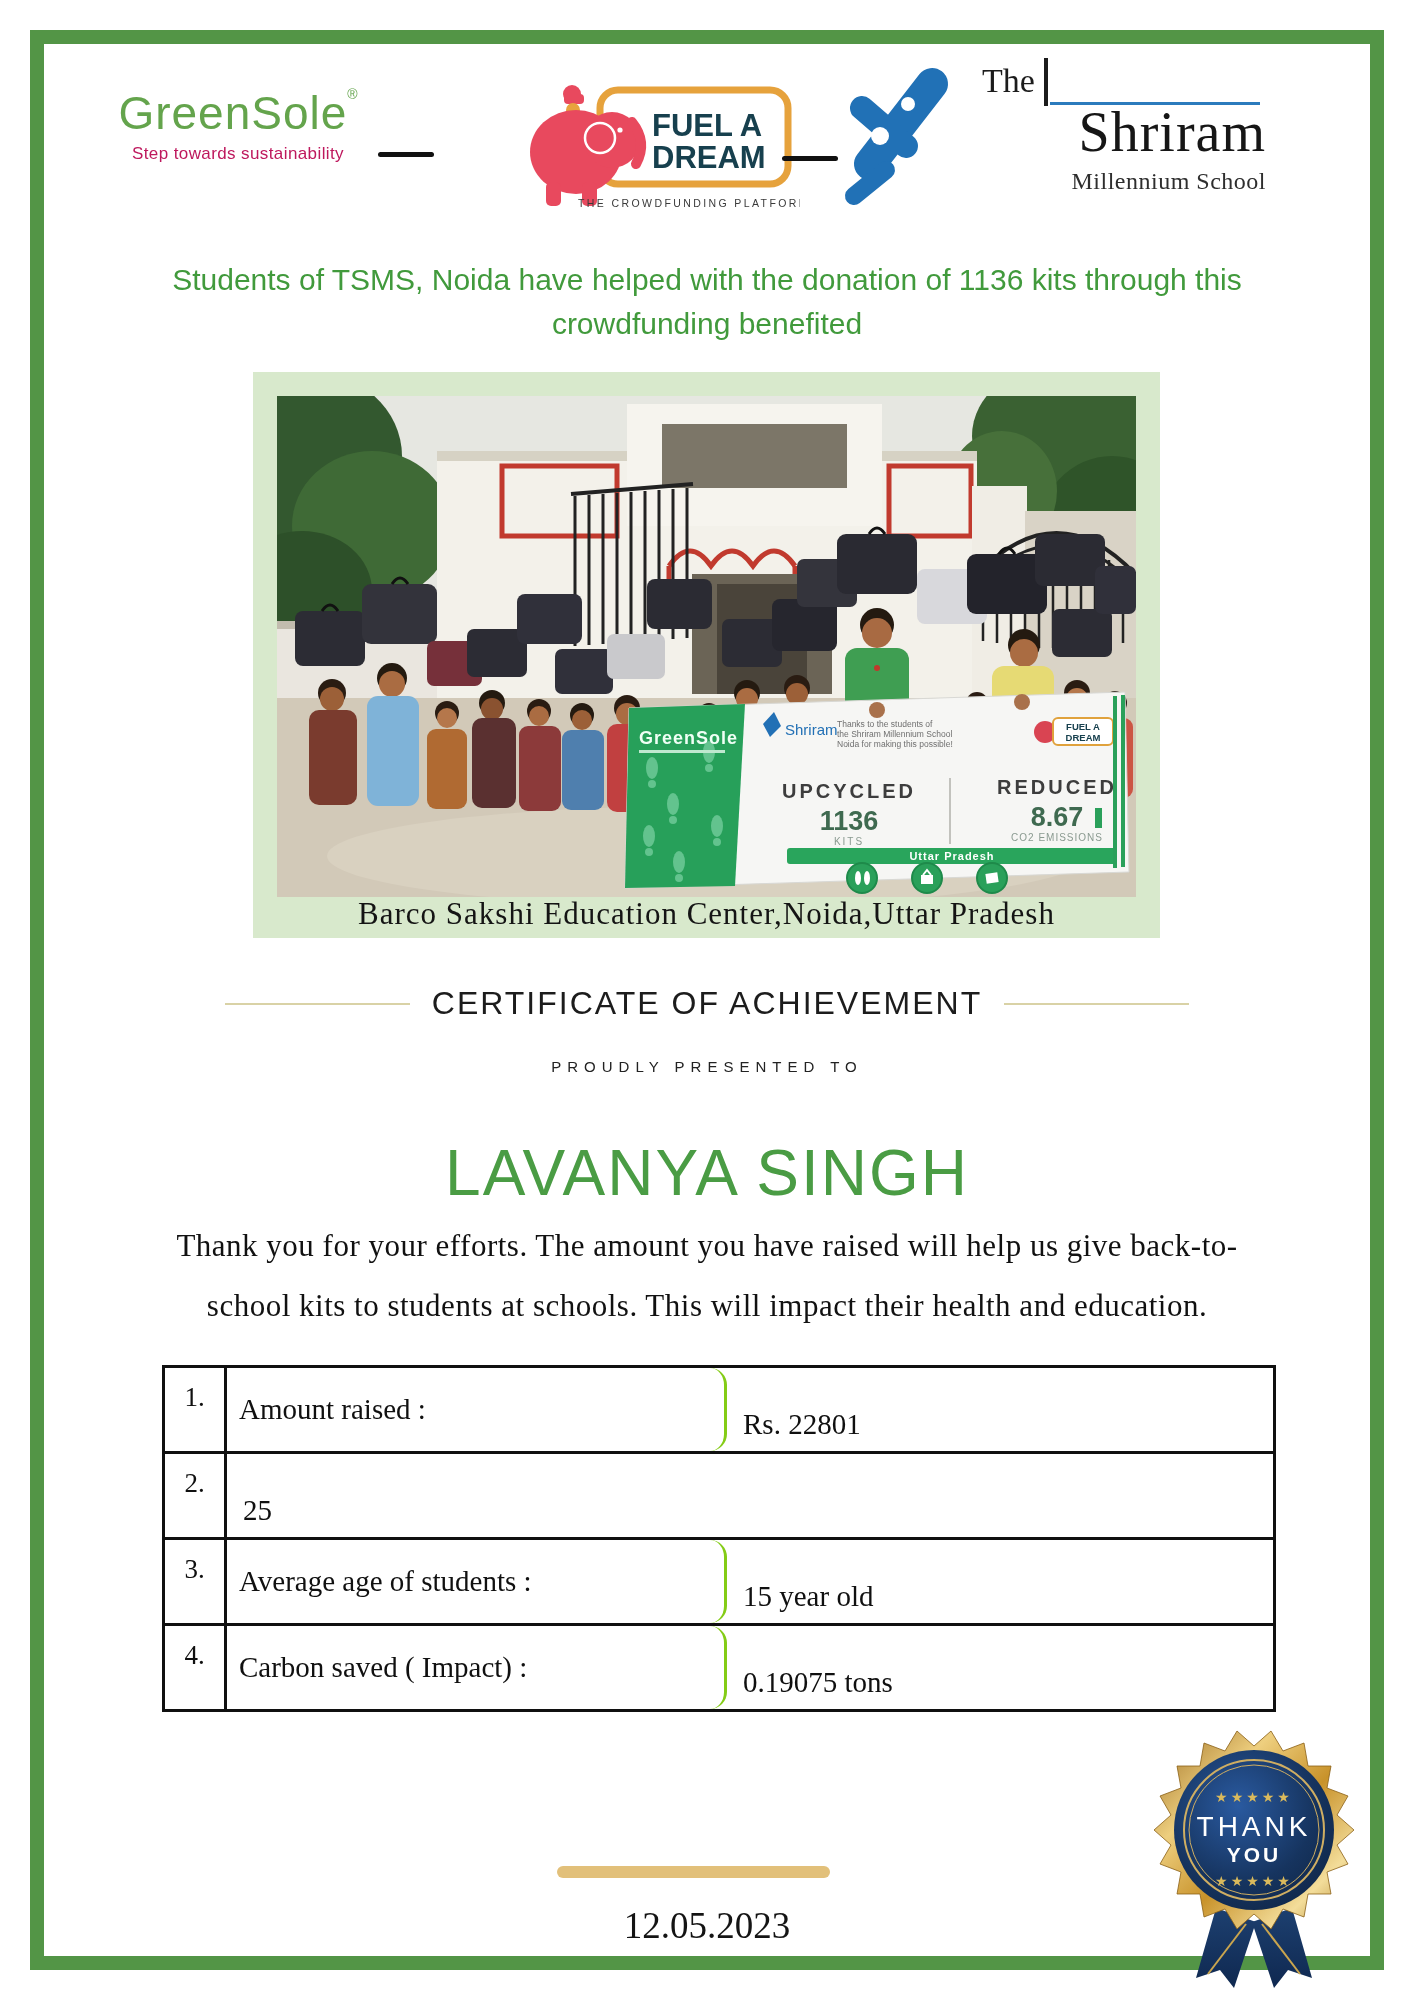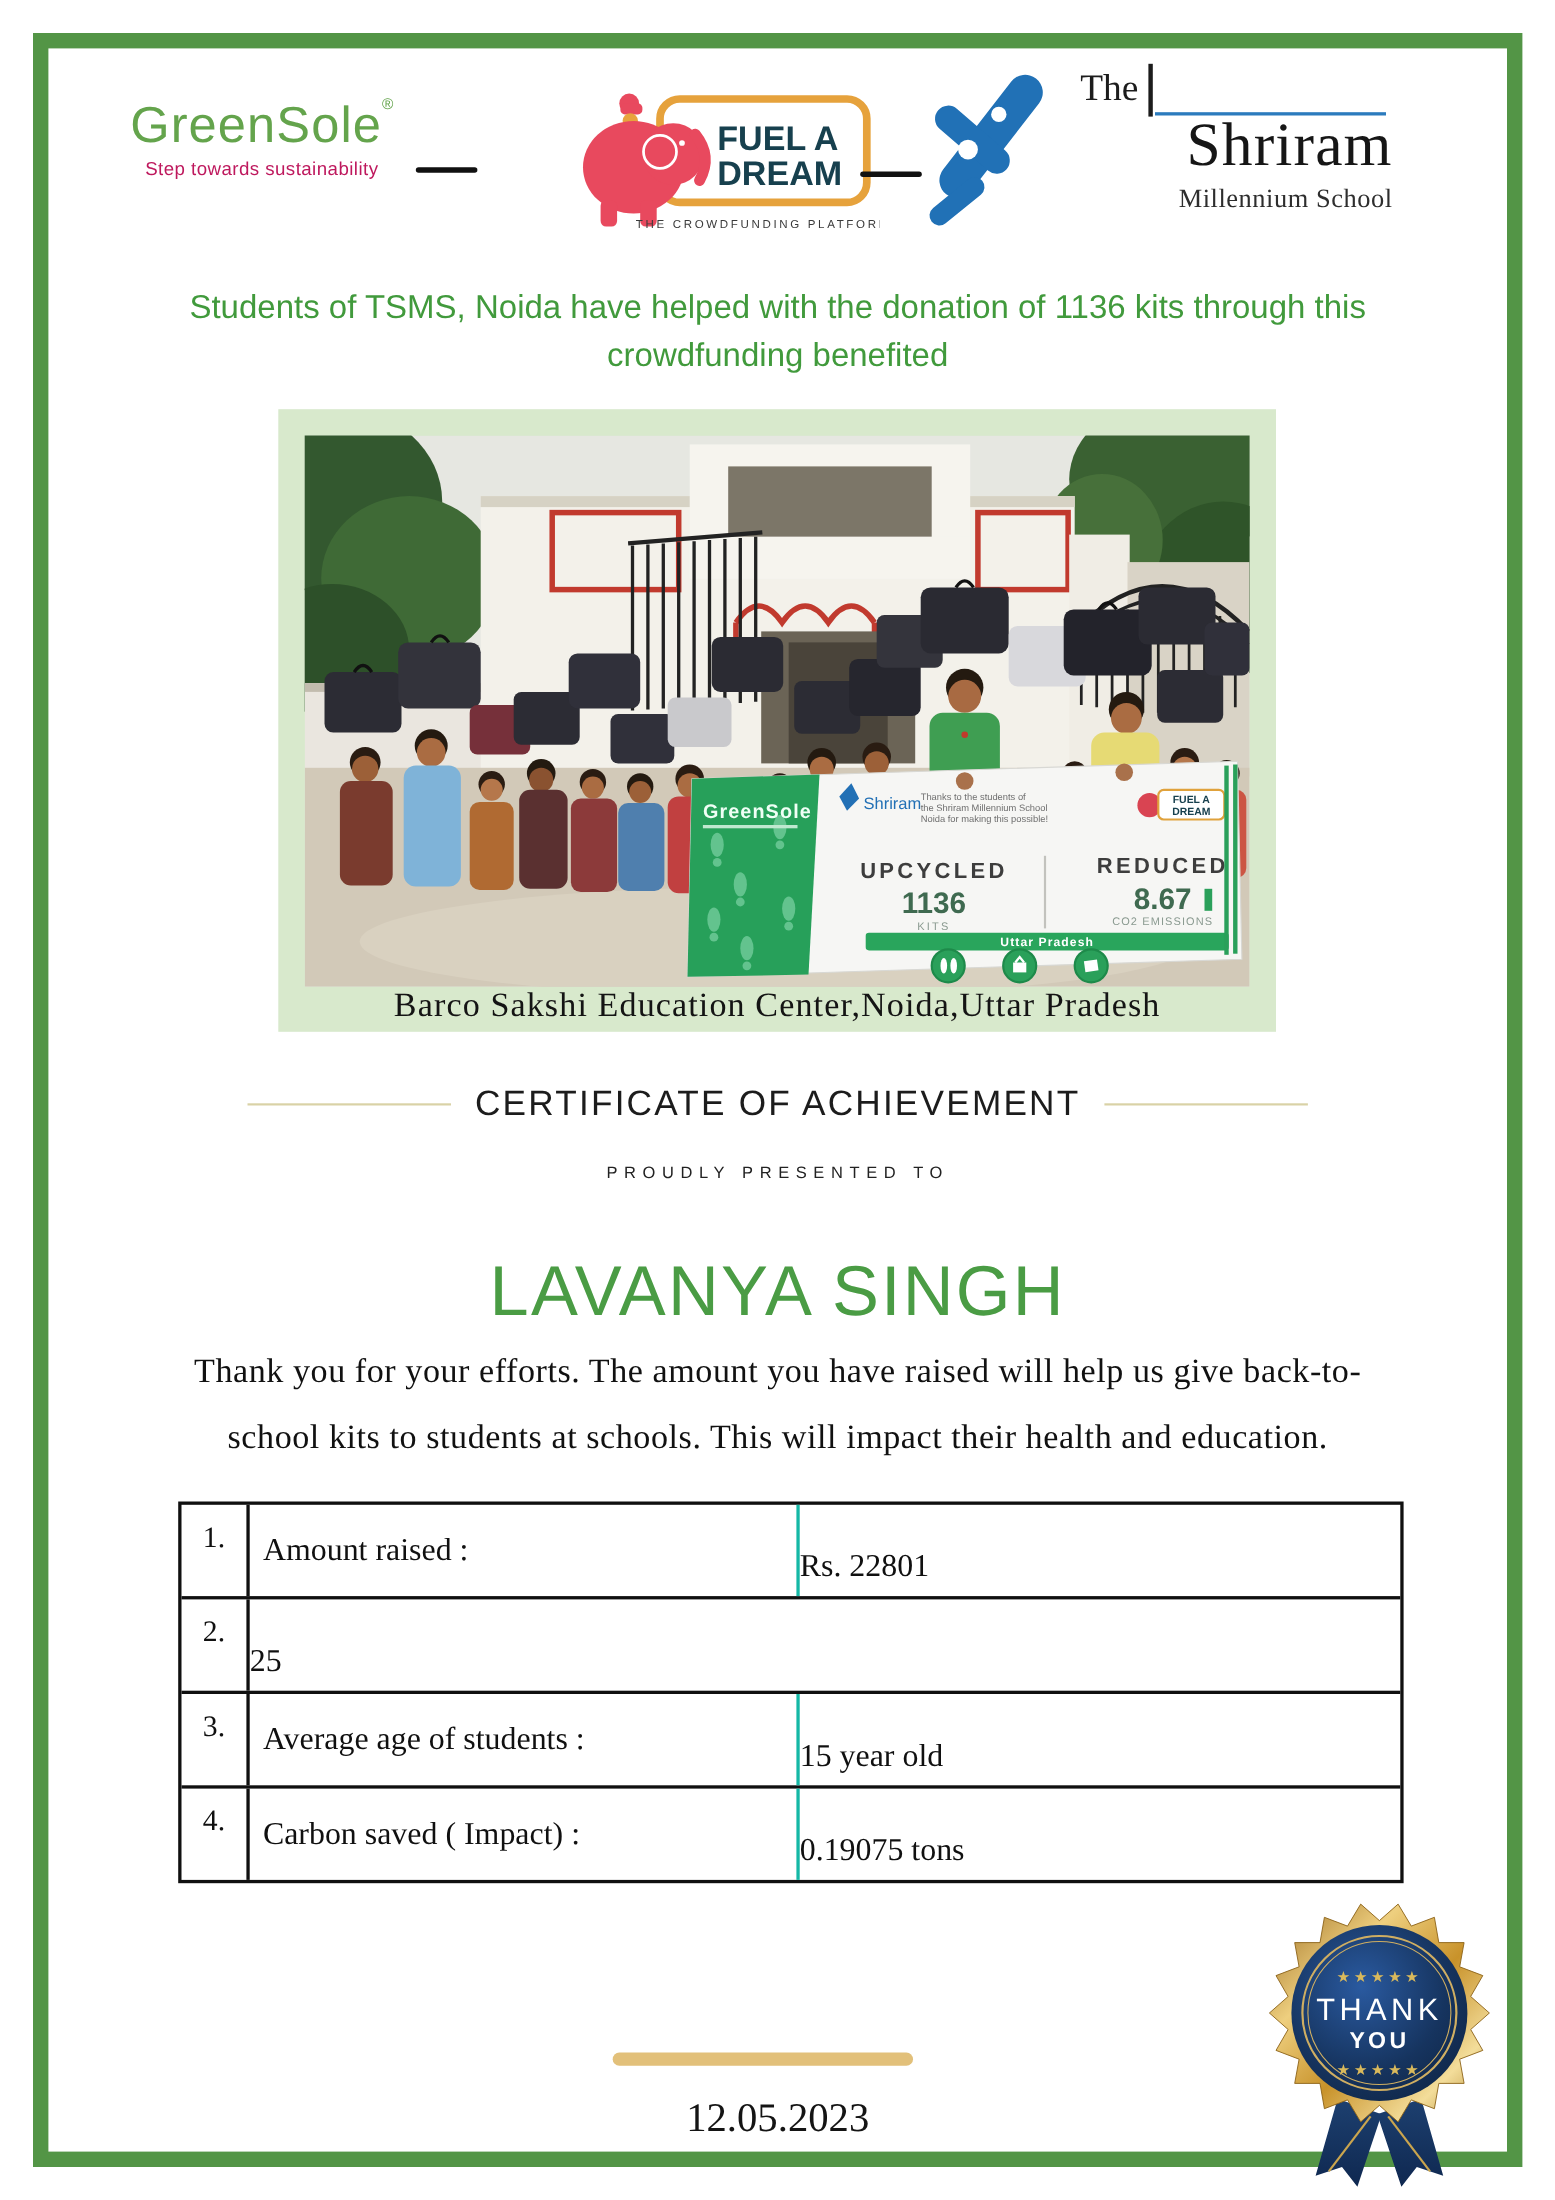--- a/index.html
+++ b/index.html
@@ -45,22 +45,22 @@
   .recipient{left:0;right:0;top:1136px;text-align:center;font-size:64px;letter-spacing:2px;
     color:#4a9c44;z-index:2;}
   .message{left:60px;right:60px;top:1216px;text-align:center;font-family:"Liberation Serif",serif;
     font-size:31px;line-height:60px;color:#111;letter-spacing:.5px;z-index:2;}
   
   .info-table{left:162px;top:1365px;width:1114px;border:3px solid #101010;box-sizing:border-box;z-index:2;}
   .info-row{display:grid;grid-template-columns:62px 500px 1fr;height:83px;border-bottom:3px solid #101010;}
   .info-row:last-child{border-bottom:none;}
   .cell{display:flex;align-items:center;font-family:"Liberation Serif",serif;font-size:29px;color:#101010;box-sizing:border-box;}
   .cell-no{justify-content:center;border-right:3px solid #101010;font-size:27px;align-items:flex-start;padding-top:14px;}
-  .cell-label{border-right:3px solid #14b8a6;padding-left:12px;}
-  .cell-value{margin-top:30px;}
+  .cell-label{border-right:3px solid #84cc16;padding-left:12px;border-radius:17px;}
+  .cell-value{padding-left:16px;margin-top:30px;}
   
   .badge{left:1138px;top:1726px;width:232px;height:268px;z-index:6;}
   
   .gold-bar{left:557px;top:1866px;width:273px;height:12px;border-radius:6px;background:#e2c07a;z-index:2;}
   .date{left:0;right:0;top:1904px;text-align:center;font-family:"Liberation Serif",serif;
     font-size:37px;color:#141414;z-index:2;}
   svg text{font-family:"Liberation Sans",sans-serif;}
 </style>
 </head>
 <body>

